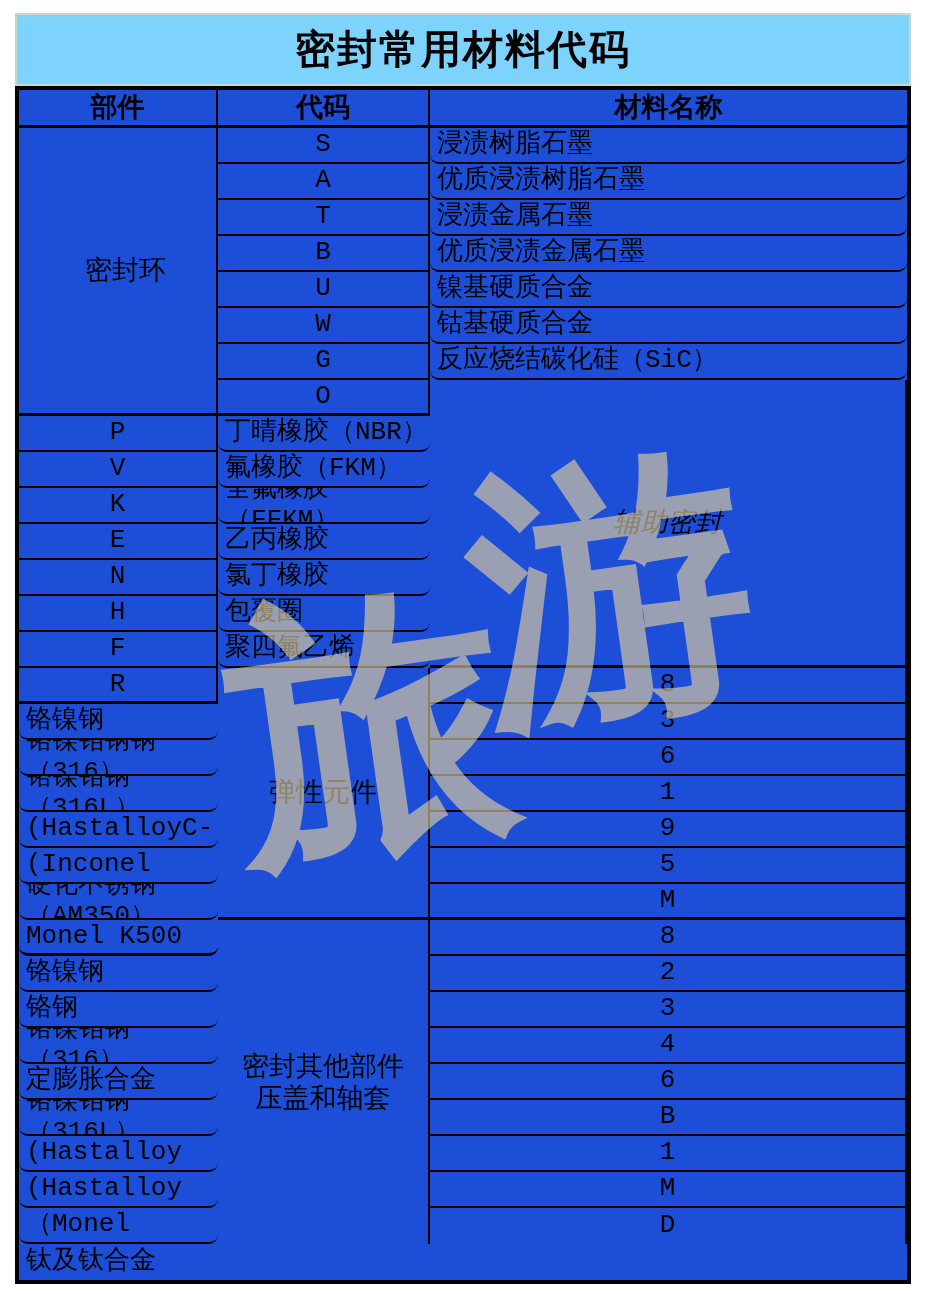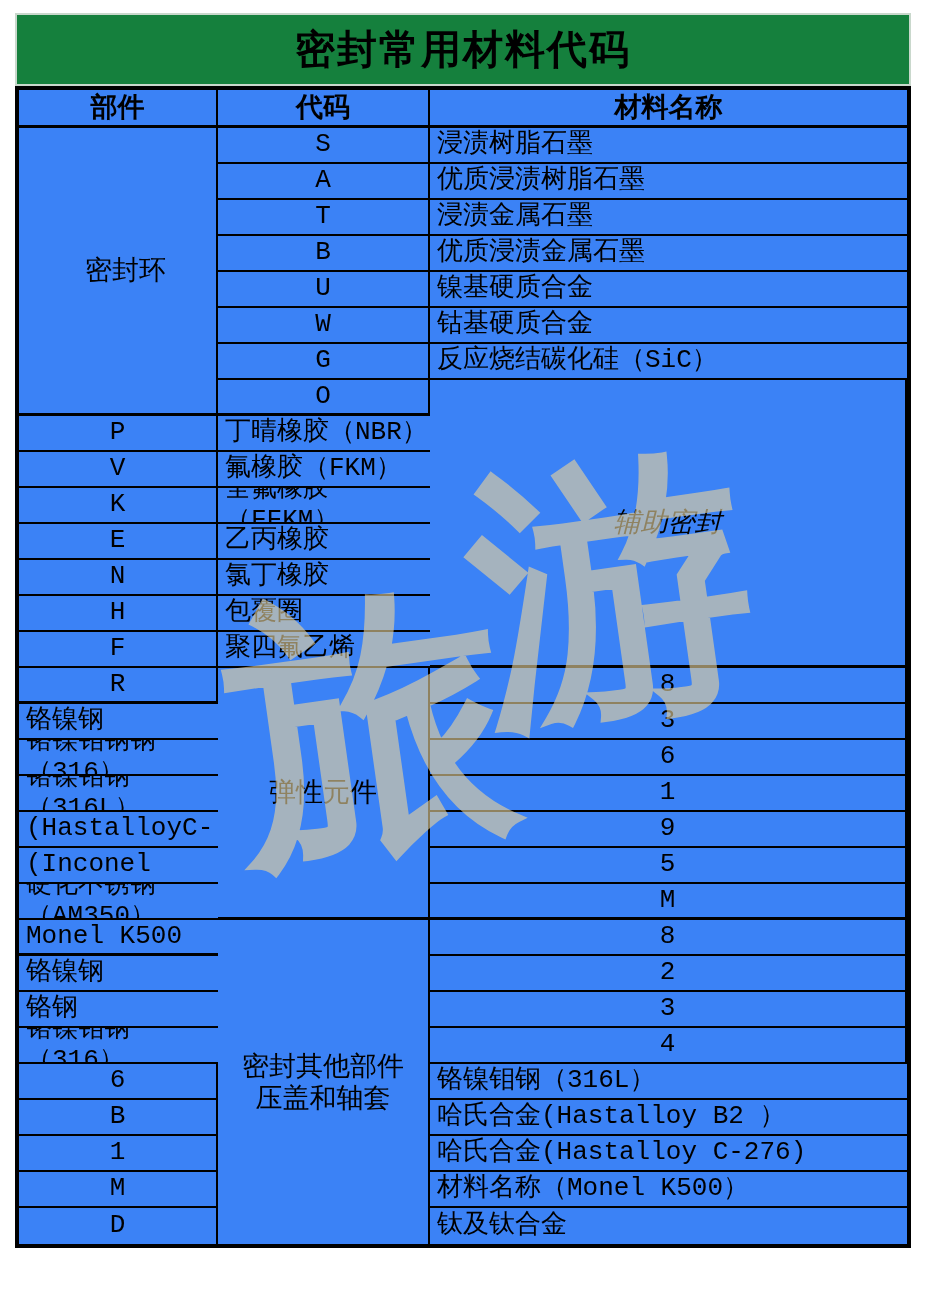--- a/index.html
+++ b/index.html
@@ -4,40 +4,40 @@
 <style>
   html,body { margin:0; padding:0; background:#ffffff; }
   .page {
     position:relative; width:926px; height:1294px; background:#ffffff;
     font-family:"Liberation Serif","DejaVu Serif",serif; color:#000;
     overflow:hidden;
   }
   .title-box {
     position:absolute; left:15px; top:13px; width:896px; height:73px;
     box-sizing:border-box; border:2px solid #c9d8cc;
-    display:flex; align-items:center; justify-content:center; background:#15803d;
+    display:flex; align-items:center; justify-content:center; background:#7dd3fc;
   }
   .title { font-weight:bold; font-size:40px; letter-spacing:2px; }
 
   .grid {
     position:absolute; left:15px; top:86px; width:896px;
-    box-sizing:border-box; border:4px solid #000; background:#3b82f6;
+    box-sizing:border-box; border:4px solid #000; background:#1d4ed8;
     display:grid; grid-template-columns:199px 212px 1fr;
     grid-template-rows:38px; grid-auto-rows:36px;
   }
   .cell {
     box-sizing:border-box; border-right:2px solid #000; border-bottom:2px solid #000;
     display:flex; align-items:center; justify-content:center;
     font-size:27px; line-height:1.2; overflow:hidden; white-space:pre-line;
     text-align:center;
   }
   .c3 { border-right:none; }
   .hdr { font-weight:bold; border-bottom-width:3px; }
   .code, .material { font-family:"Liberation Mono","DejaVu Sans Mono",monospace; font-size:26px; }
-  .material { justify-content:flex-start; padding-left:7px; text-align:left; }
+  .material { justify-content:flex-start; padding-left:7px; text-align:left;border-radius:9px; }
   .group-end { border-bottom-width:3px; }
   .final-row { border-bottom:none; }
 
   .watermark { position:absolute; left:0; top:0; width:100%; height:100%; z-index:5; pointer-events:none; }
   .wm {
     position:absolute; font-size:280px; line-height:1; font-weight:bold;
     font-family:"Liberation Serif","DejaVu Serif",serif;
     transform:rotate(-8deg);
   }
   .wm-first  { left:232px; top:588px; }
@@ -105,20 +105,21 @@
       <div class="cell material c3 group-end">Monel K500</div>
       <div class="cell part final-row" style="grid-row: span 9;">密封其他部件
 压盖和轴套</div>
       <div class="cell code">8</div>
       <div class="cell material c3">铬镍钢</div>
       <div class="cell code">2</div>
       <div class="cell material c3">铬钢</div>
       <div class="cell code">3</div>
       <div class="cell material c3">铬镍钼钢（316）</div>
       <div class="cell code">4</div>
+      <div class="cell material c3">定膨胀合金</div>
       <div class="cell code">6</div>
       <div class="cell material c3">铬镍钼钢（316L）</div>
       <div class="cell code">B</div>
       <div class="cell material c3">哈氏合金(Hastalloy B2 ）</div>
       <div class="cell code">1</div>
       <div class="cell material c3">哈氏合金(Hastalloy C-276)</div>
       <div class="cell code">M</div>
       <div class="cell material c3">材料名称（Monel K500）</div>
       <div class="cell code final-row">D</div>
       <div class="cell material c3 final-row">钛及钛合金</div>

